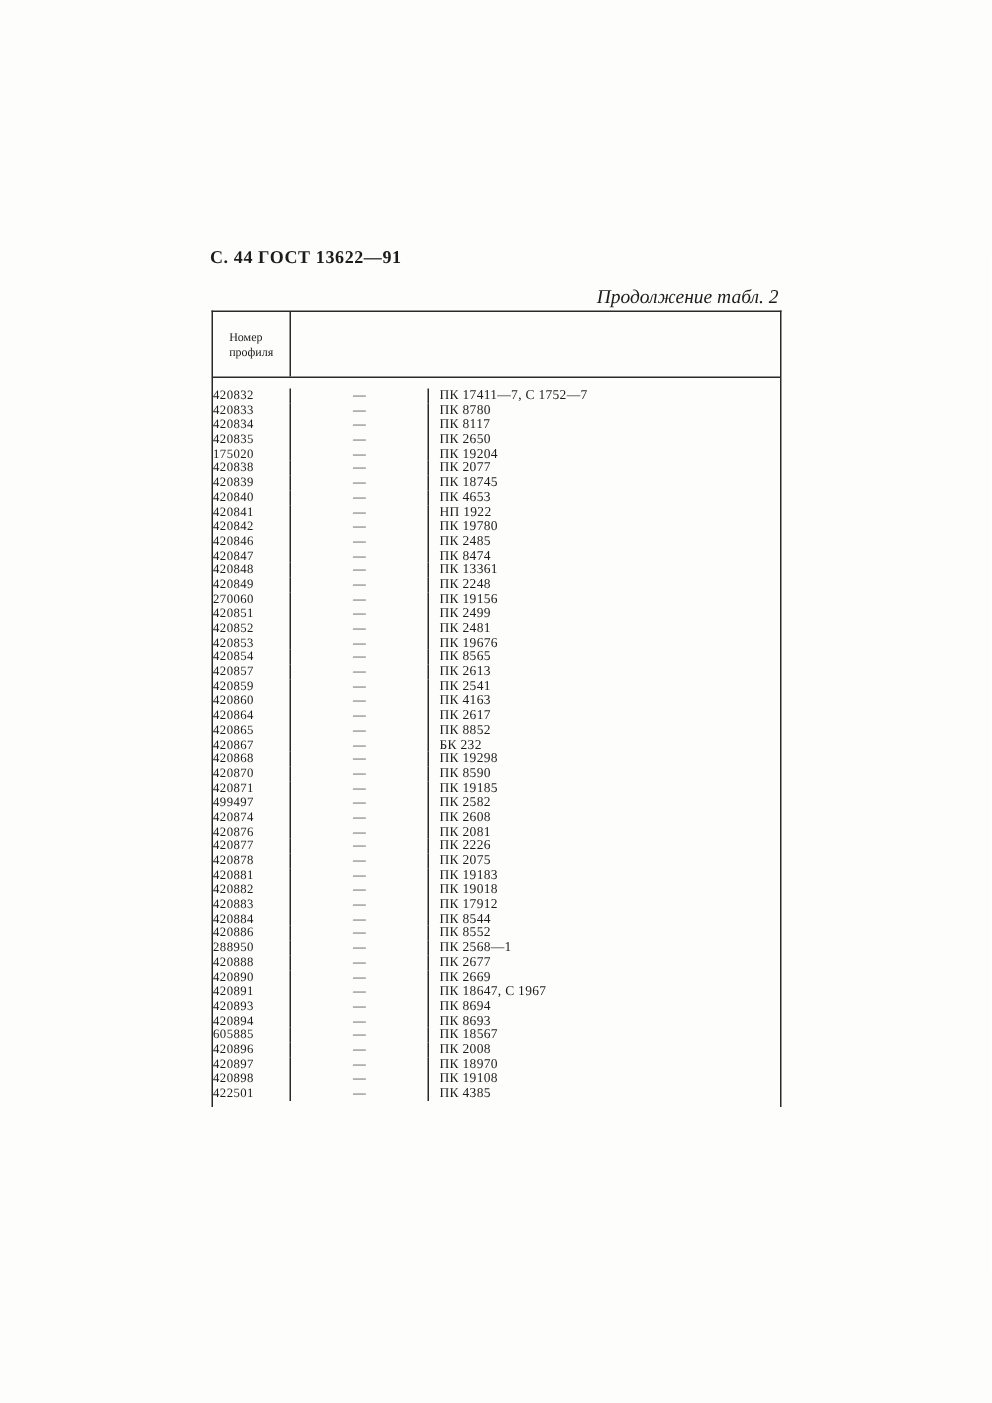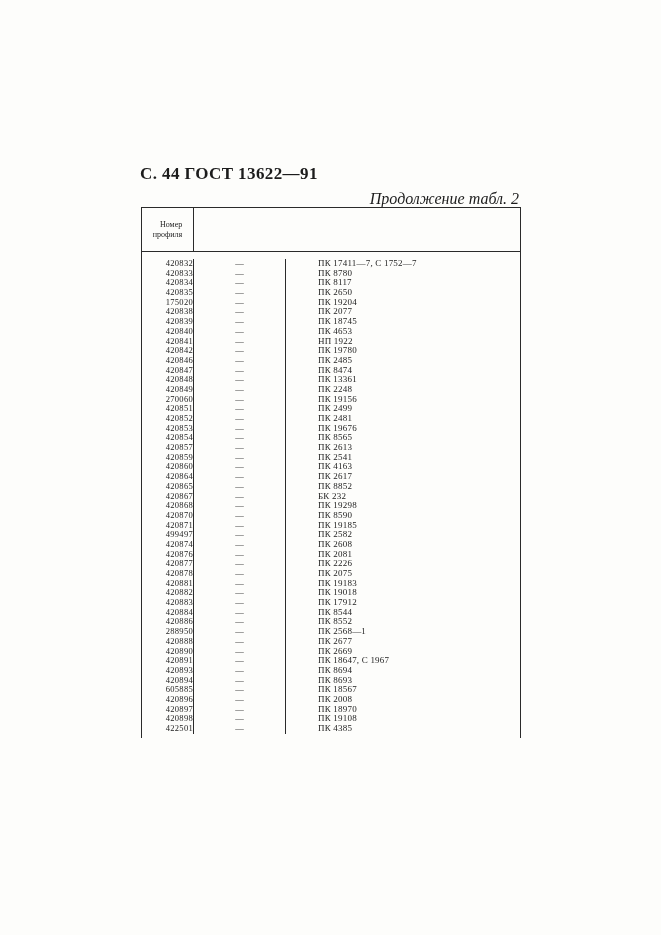--- a/index.html
+++ b/index.html
@@ -13,30 +13,30 @@
     height: 935px;
     background: #fdfdfb;
     font-family: "Liberation Serif", "DejaVu Serif", serif;
     color: #1c1c1c;
     overflow: hidden;
   }
   .header-left {
     position: absolute;
     left: 140px;
     top: 164px;
-    font-size: 17px;
+    font-size: 12px;
     font-weight: bold;
     letter-spacing: 0.4px;
     white-space: nowrap;
   }
   .continuation {
     position: absolute;
     right: 142px;
     top: 190px;
-    font-size: 16px;
+    font-size: 13px;
     font-style: italic;
     white-space: nowrap;
   }
   .table-wrap {
     position: absolute;
     left: 141px;
     top: 207px;
     width: 378px;
     border-top: 1px solid #2a2a2a;
     border-left: 1px solid #2a2a2a;
@@ -69,36 +69,35 @@
   }
   .td {
     box-sizing: border-box;
     font-size: 8.5px;
     white-space: nowrap;
     overflow: visible;
   }
   .col1 {
     width: 52px;
     border-right: 1px solid #2a2a2a;
-    text-align: right;
+    text-align: left;
   }
   .col2 {
     width: 92px;
     border-right: 1px solid #2a2a2a;
     text-align: center;
   }
   .col3 {
     flex: 1;
     text-align: left;
     padding-left: 7px;
   }
   .td.col3 {
     font-size: 9px;
     letter-spacing: 0.2px;
-    margin-left: 25px;
   }
   .td.col1 {
     letter-spacing: 0.3px;
   }
 </style>
 </head>
 <body>
 
 <div class="page">
 

